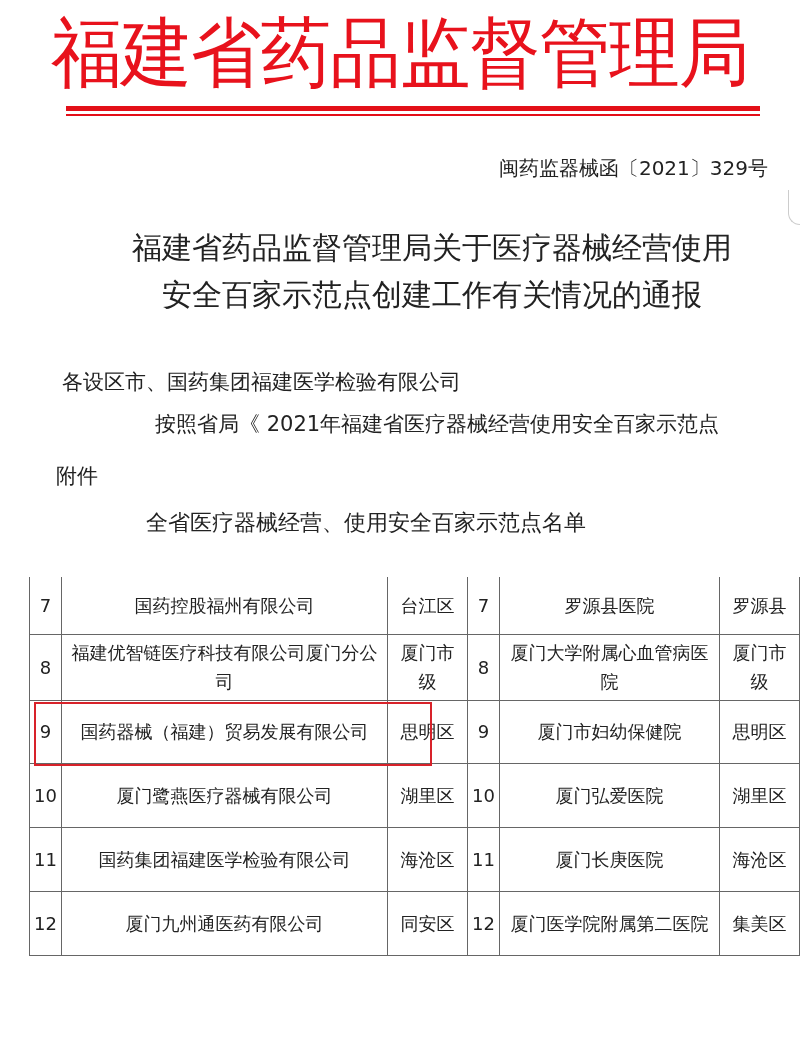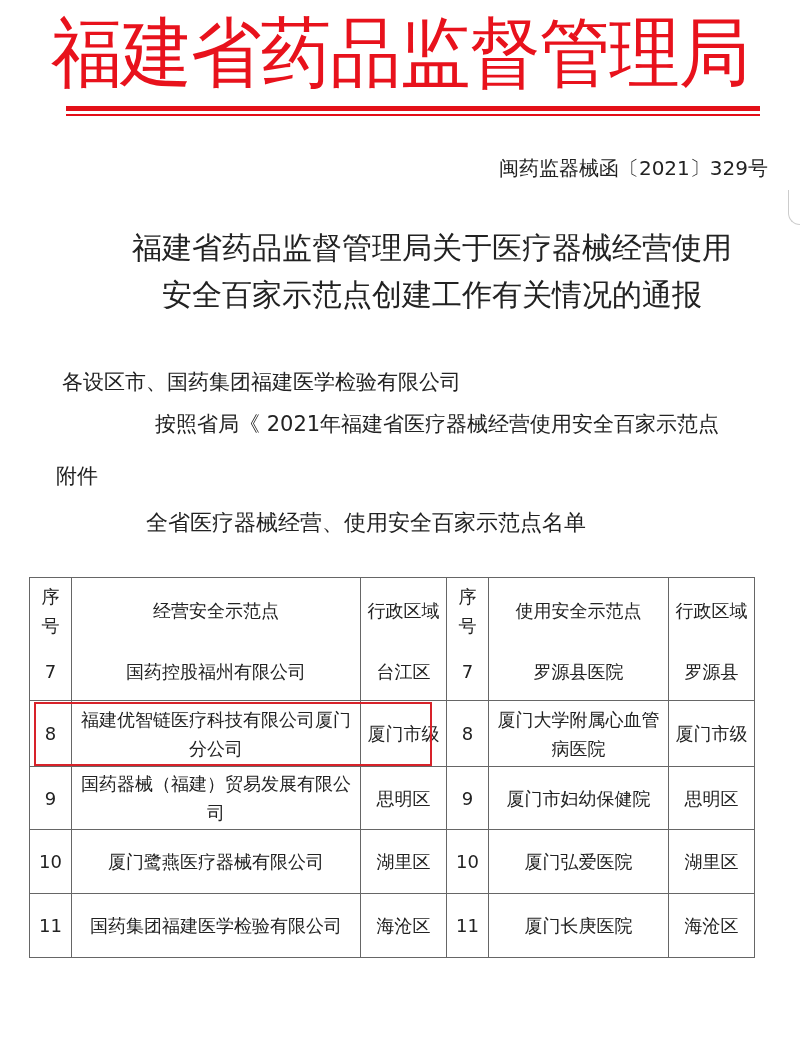--- a/index.html
+++ b/index.html
@@ -41,28 +41,20 @@
 <div class="abs title t1">福建省药品监督管理局关于医疗器械经营使用</div>
 <div class="abs title t2">安全百家示范点创建工作有关情况的通报</div>
 
 <div class="abs para addressee">各设区市、国药集团福建医学检验有限公司</div>
 <div class="abs para body1">按照省局《 2021年福建省医疗器械经营使用安全百家示范点</div>
 <div class="abs para attach">附件</div>
 <div class="abs para listtitle">全省医疗器械经营、使用安全百家示范点名单</div>
 
 <table class="roster">
   <tbody>
-      <tr class="hdr" style="height:66px">
-    <td class="c-no">序号</td>
-    <td class="c-org">经营安全示范点</td>
-    <td class="c-reg">行政区域</td>
-    <td class="c-no2">序号</td>
-    <td class="c-org2">使用安全示范点</td>
-    <td class="c-reg2">行政区域</td>
-  </tr>
   <tr class="r7" style="height:57px">
     <td>7</td>
     <td>国药控股福州有限公司</td>
     <td>台江区</td>
     <td>7</td>
     <td>罗源县医院</td>
     <td>罗源县</td>
   </tr>
   <tr style="height:66px">
     <td>8</td>
@@ -89,16 +81,24 @@
     <td>湖里区</td>
   </tr>
   <tr style="height:64px">
     <td>11</td>
     <td>国药集团福建医学检验有限公司</td>
     <td>海沧区</td>
     <td>11</td>
     <td>厦门长庚医院</td>
     <td>海沧区</td>
   </tr>
+  <tr style="height:64px">
+    <td>12</td>
+    <td>厦门九州通医药有限公司</td>
+    <td>同安区</td>
+    <td>12</td>
+    <td>厦门医学院附属第二医院</td>
+    <td>集美区</td>
+  </tr>
 </tbody>
   </table>
 
 <div class="abs highlight"></div>
 
 </body></html>

